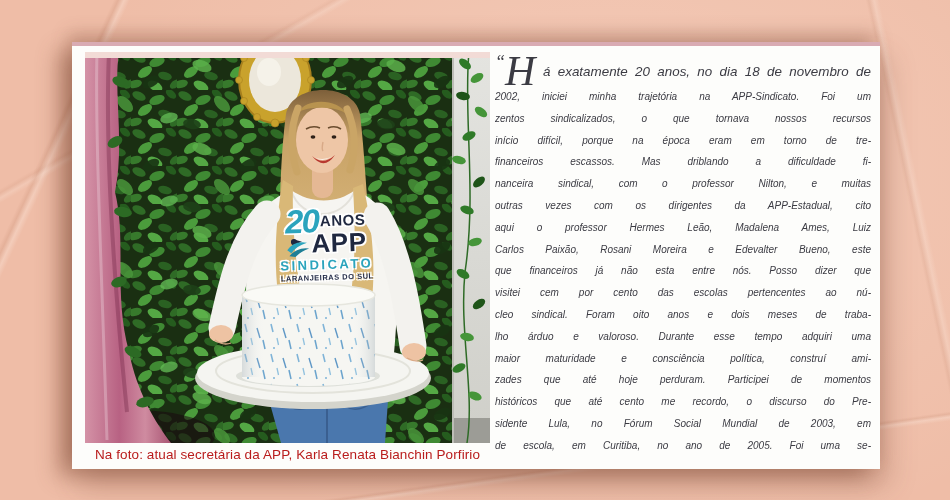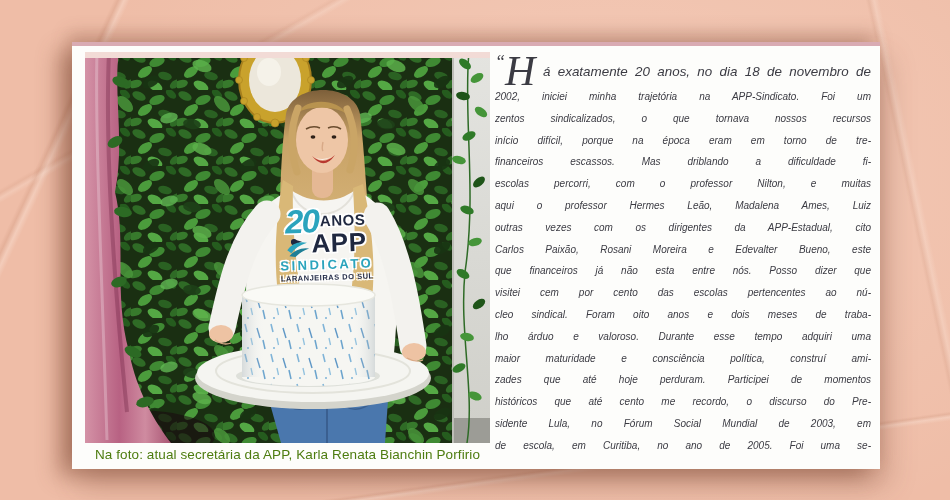--- a/index.html
+++ b/index.html
@@ -32,21 +32,21 @@
   .logo-num{font-size:33px;color:#2ba4bd;font-style:italic;letter-spacing:-2px;}
   .logo-anos{font-size:15px;color:#1f2840;margin:9px 0 0 2px;letter-spacing:0.5px;}
   .logo-row2{display:flex;justify-content:center;align-items:center;margin-top:-7px;}
   .logo-app{font-size:26px;color:#1f2840;letter-spacing:0.5px;}
   .logo-sindicato{display:block;font-size:13px;color:#2ba4bd;letter-spacing:2.5px;margin-top:2px;}
   .logo-loc{display:block;font-size:7.5px;color:#252d49;letter-spacing:0.5px;margin-top:3px;}
   .swoosh{margin:4px 2px -4px 0;}
   
   .caption{
     position:absolute;left:13px;top:405px;width:405px;text-align:center;
-    font-size:13.5px;color:#4d7c0f;letter-spacing:0.1px;
+    font-size:13.5px;color:#b91c1c;letter-spacing:0.1px;
   }
   
   .article{
     position:absolute;left:423px;top:12px;width:376px;height:413px;overflow:hidden;
     font-style:italic;color:#3b3b43;
   }
   .line{
     font-size:10px;line-height:21.8px;height:21.8px;overflow:hidden;
     text-align:justify;text-align-last:justify;word-spacing:-0.3px;
   }
@@ -258,23 +258,23 @@
 
   <div class="article">
     <div class="first-line">
       <span class="dropcap"><span class="q">“</span><span>H</span></span>
       <span>á exatamente 20 anos, no dia 18 de novembro de</span>
     </div>
     <div class="line">2002, iniciei minha trajetória na APP-Sindicato. Foi um</div>
     <div class="line">zentos sindicalizados, o que tornava nossos recursos</div>
     <div class="line">início difícil, porque na época eram em torno de tre-</div>
     <div class="line">financeiros escassos. Mas driblando a dificuldade fi-</div>
-    <div class="line">escolas percorri, com o professor Nilton, e muitas</div>
+    <div class="line">nanceira sindical, com o professor Nilton, e muitas</div>
+    <div class="line">outras vezes com os dirigentes da APP-Estadual, cito</div>
     <div class="line">aqui o professor Hermes Leão, Madalena Ames, Luiz</div>
-    <div class="line">outras vezes com os dirigentes da APP-Estadual, cito</div>
     <div class="line">Carlos Paixão, Rosani Moreira e Edevalter Bueno, este</div>
     <div class="line">que financeiros já não esta entre nós. Posso dizer que</div>
     <div class="line">visitei cem por cento das escolas pertencentes ao nú-</div>
     <div class="line">cleo sindical. Foram oito anos e dois meses de traba-</div>
     <div class="line">lho árduo e valoroso. Durante esse tempo adquiri uma</div>
     <div class="line">maior maturidade e consciência política, construí ami-</div>
     <div class="line">zades que até hoje perduram. Participei de momentos</div>
     <div class="line">históricos que até cento me recordo, o discurso do Pre-</div>
     <div class="line">sidente Lula, no Fórum Social Mundial de 2003, em</div>
     <div class="line">de escola, em Curitiba, no ano de 2005. Foi uma se-</div>

